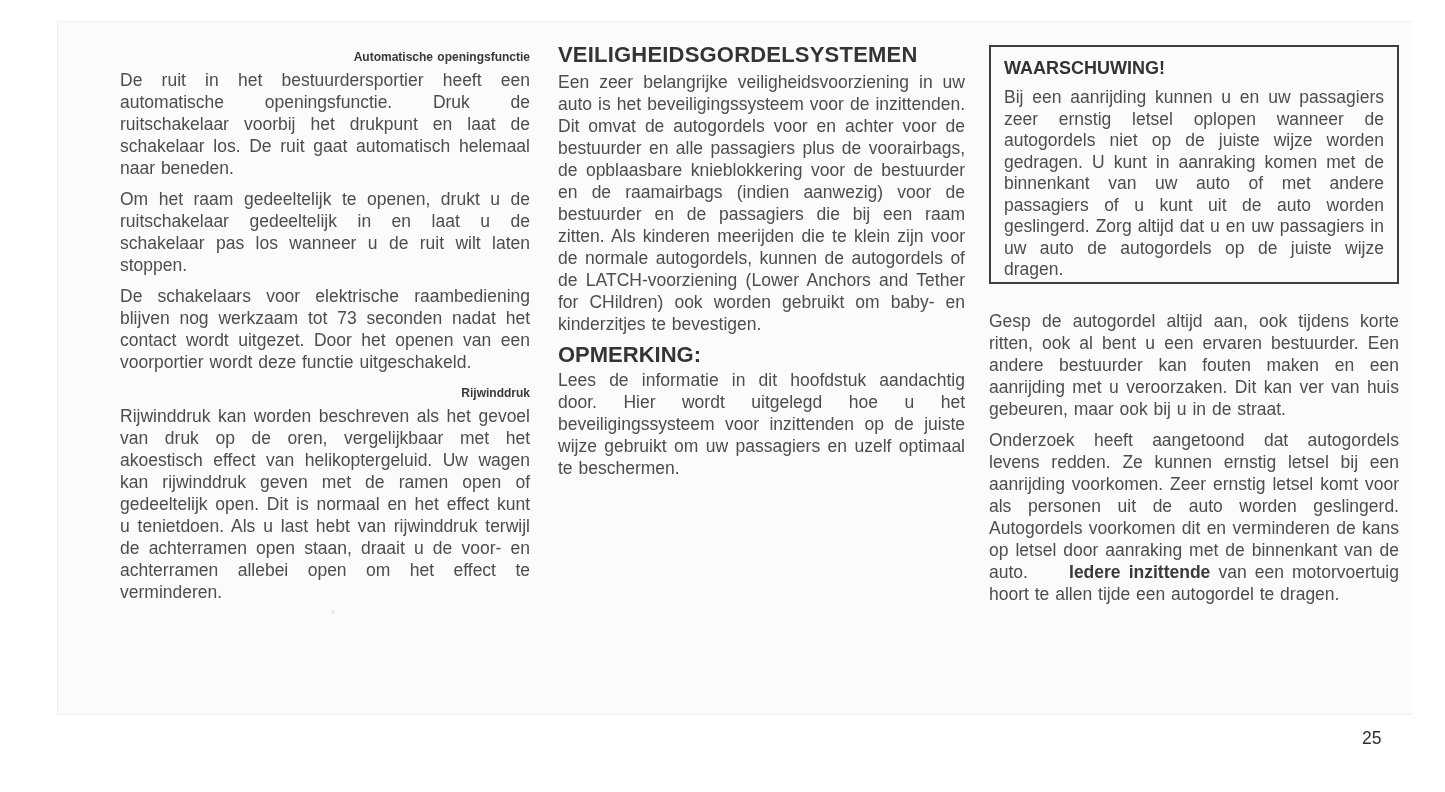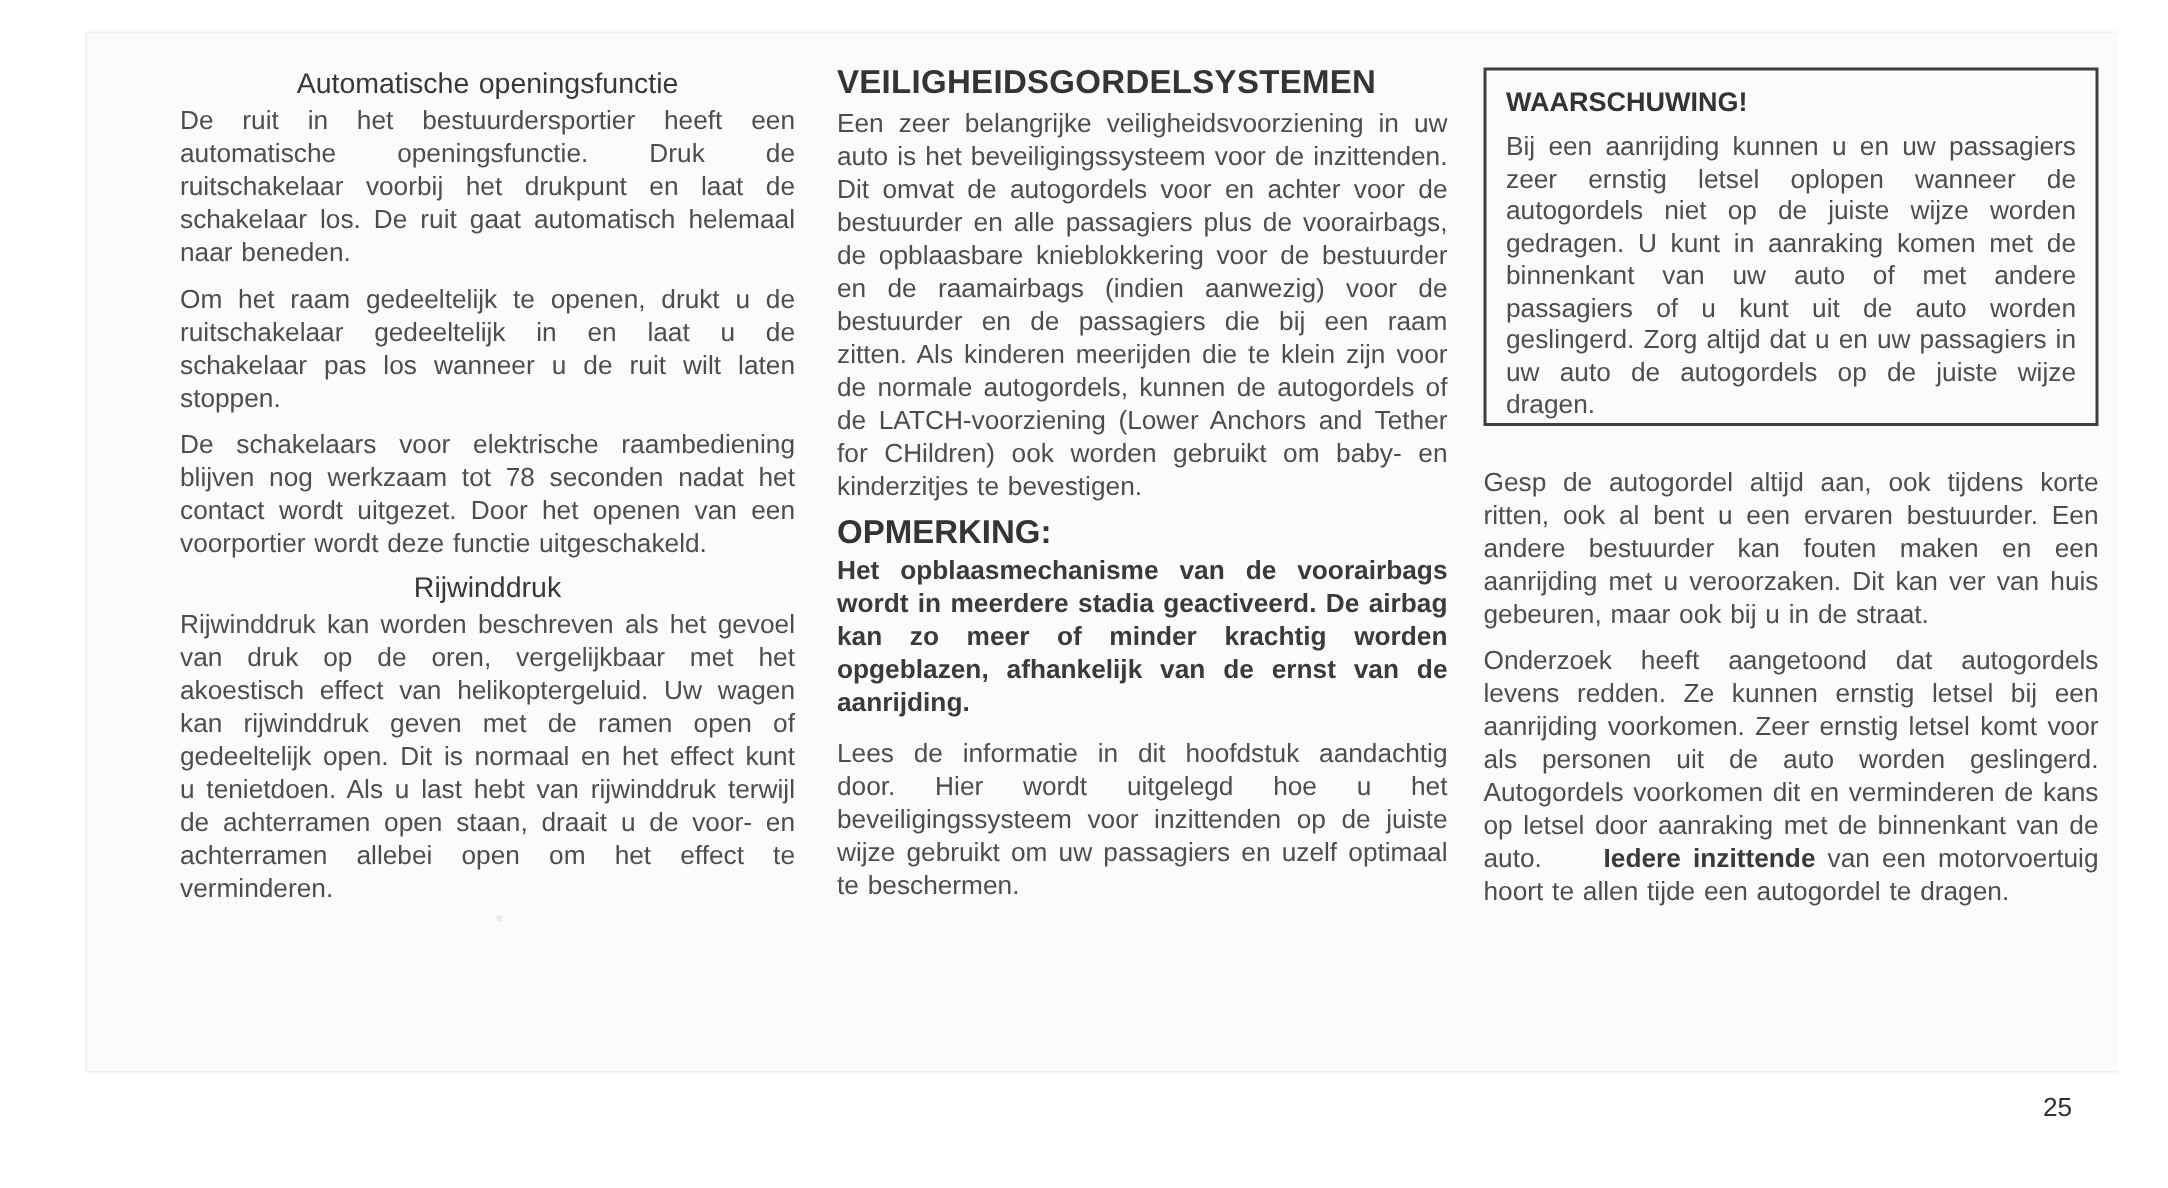--- a/index.html
+++ b/index.html
@@ -37,26 +37,26 @@
   }
   .col1 { left: 62px;  top: 24px; width: 410px; }
   .col2 { left: 500px; top: 20px; width: 407px; }
   .col3 { left: 931px; top: 23px; width: 410px; }
 
   .col p { margin: 0 0 9px 0; }
   .col p:last-child { margin-bottom: 0; }
 
   h2, h3 { margin: 0; padding: 0; }
   .h-sub {
-    font-size: 19px;
-    font-weight: normal;
+    font-size: 12px;
+    font-weight: bold;
     color: #383838;
     line-height: 22px;
     margin: 0 0 1px 0;
-    text-align: center;
+    text-align: right;
   }
   .h-sub.spaced { margin-top: 3px; }
   .h-main {
     font-size: 22px;
     font-weight: bold;
     color: #343434;
     line-height: 25px;
     margin: 0 0 4px 0;
     text-align: left;
     letter-spacing: 0.2px;
@@ -121,30 +121,29 @@
 <body>
 
 <div class="canvas">
 
   <div class="scan">
 
     <div class="col col1">
       <h3 class="h-sub">Automatische openingsfunctie</h3>
       <p>De ruit in het bestuurdersportier heeft een automatische openingsfunctie. Druk de ruitschakelaar voorbij het drukpunt en laat de schakelaar los. De ruit gaat automatisch helemaal naar beneden.</p>
       <p>Om het raam gedeeltelijk te openen, drukt u de ruitschakelaar gedeeltelijk in en laat u de schakelaar pas los wanneer u de ruit wilt laten stoppen.</p>
-      <p>De schakelaars voor elektrische raambediening blijven nog werkzaam tot 78 seconden nadat het contact wordt uitgezet. Door het openen van een voorportier wordt deze functie uitgeschakeld.</p>
+      <p>De schakelaars voor elektrische raambediening blijven nog werkzaam tot 73 seconden nadat het contact wordt uitgezet. Door het openen van een voorportier wordt deze functie uitgeschakeld.</p>
       <h3 class="h-sub spaced">Rijwinddruk</h3>
       <p>Rijwinddruk kan worden beschreven als het gevoel van druk op de oren, vergelijkbaar met het akoestisch effect van helikoptergeluid. Uw wagen kan rijwinddruk geven met de ramen open of gedeeltelijk open. Dit is normaal en het effect kunt u tenietdoen. Als u last hebt van rijwinddruk terwijl de achterramen open staan, draait u de voor- en achterramen allebei open om het effect te verminderen.</p>
     </div>
 
     <div class="col col2">
       <h2 class="h-main">VEILIGHEIDSGORDELSYSTEMEN</h2>
       <p>Een zeer belangrijke veiligheidsvoorziening in uw auto is het beveiligingssysteem voor de inzittenden. Dit omvat de autogordels voor en achter voor de bestuurder en alle passagiers plus de voorairbags, de opblaasbare knieblokkering voor de bestuurder en de raamairbags (indien aanwezig) voor de bestuurder en de passagiers die bij een raam zitten. Als kinderen meerijden die te klein zijn voor de normale autogordels, kunnen de autogordels of de LATCH-voorziening (Lower Anchors and Tether for CHildren) ook worden gebruikt om baby- en kinderzitjes te bevestigen.</p>
       <h3 class="h-note">OPMERKING:</h3>
-      <p class="bold-para">Het opblaasmechanisme van de voorairbags wordt in meerdere stadia geactiveerd. De airbag kan zo meer of minder krachtig worden opgeblazen, afhankelijk van de ernst van de aanrijding.</p>
       <p>Lees de informatie in dit hoofdstuk aandachtig door. Hier wordt uitgelegd hoe u het beveiligingssysteem voor inzittenden op de juiste wijze gebruikt om uw passagiers en uzelf optimaal te beschermen.</p>
     </div>
 
     <div class="col col3">
       <div class="warning-box">
         <div class="warning-title">WAARSCHUWING!</div>
         <p>Bij een aanrijding kunnen u en uw passagiers zeer ernstig letsel oplopen wanneer de autogordels niet op de juiste wijze worden gedragen. U kunt in aanraking komen met de binnenkant van uw auto of met andere passagiers of u kunt uit de auto worden geslingerd. Zorg altijd dat u en uw passagiers in uw auto de autogordels op de juiste wijze dragen.</p>
       </div>
       <p>Gesp de autogordel altijd aan, ook tijdens korte ritten, ook al bent u een ervaren bestuurder. Een andere bestuurder kan fouten maken en een aanrijding met u veroorzaken. Dit kan ver van huis gebeuren, maar ook bij u in de straat.</p>
       <p><span>Onderzoek heeft aangetoond dat autogordels levens redden. Ze kunnen ernstig letsel bij een aanrijding voorkomen. Zeer ernstig letsel komt voor als personen uit de auto worden geslingerd. Autogordels voorkomen dit en verminderen de kans op letsel door aanraking met de binnenkant van de auto. </span><span class="inline-bold">Iedere inzittende</span><span> van een motorvoertuig hoort te allen tijde een autogordel te dragen.</span></p>

